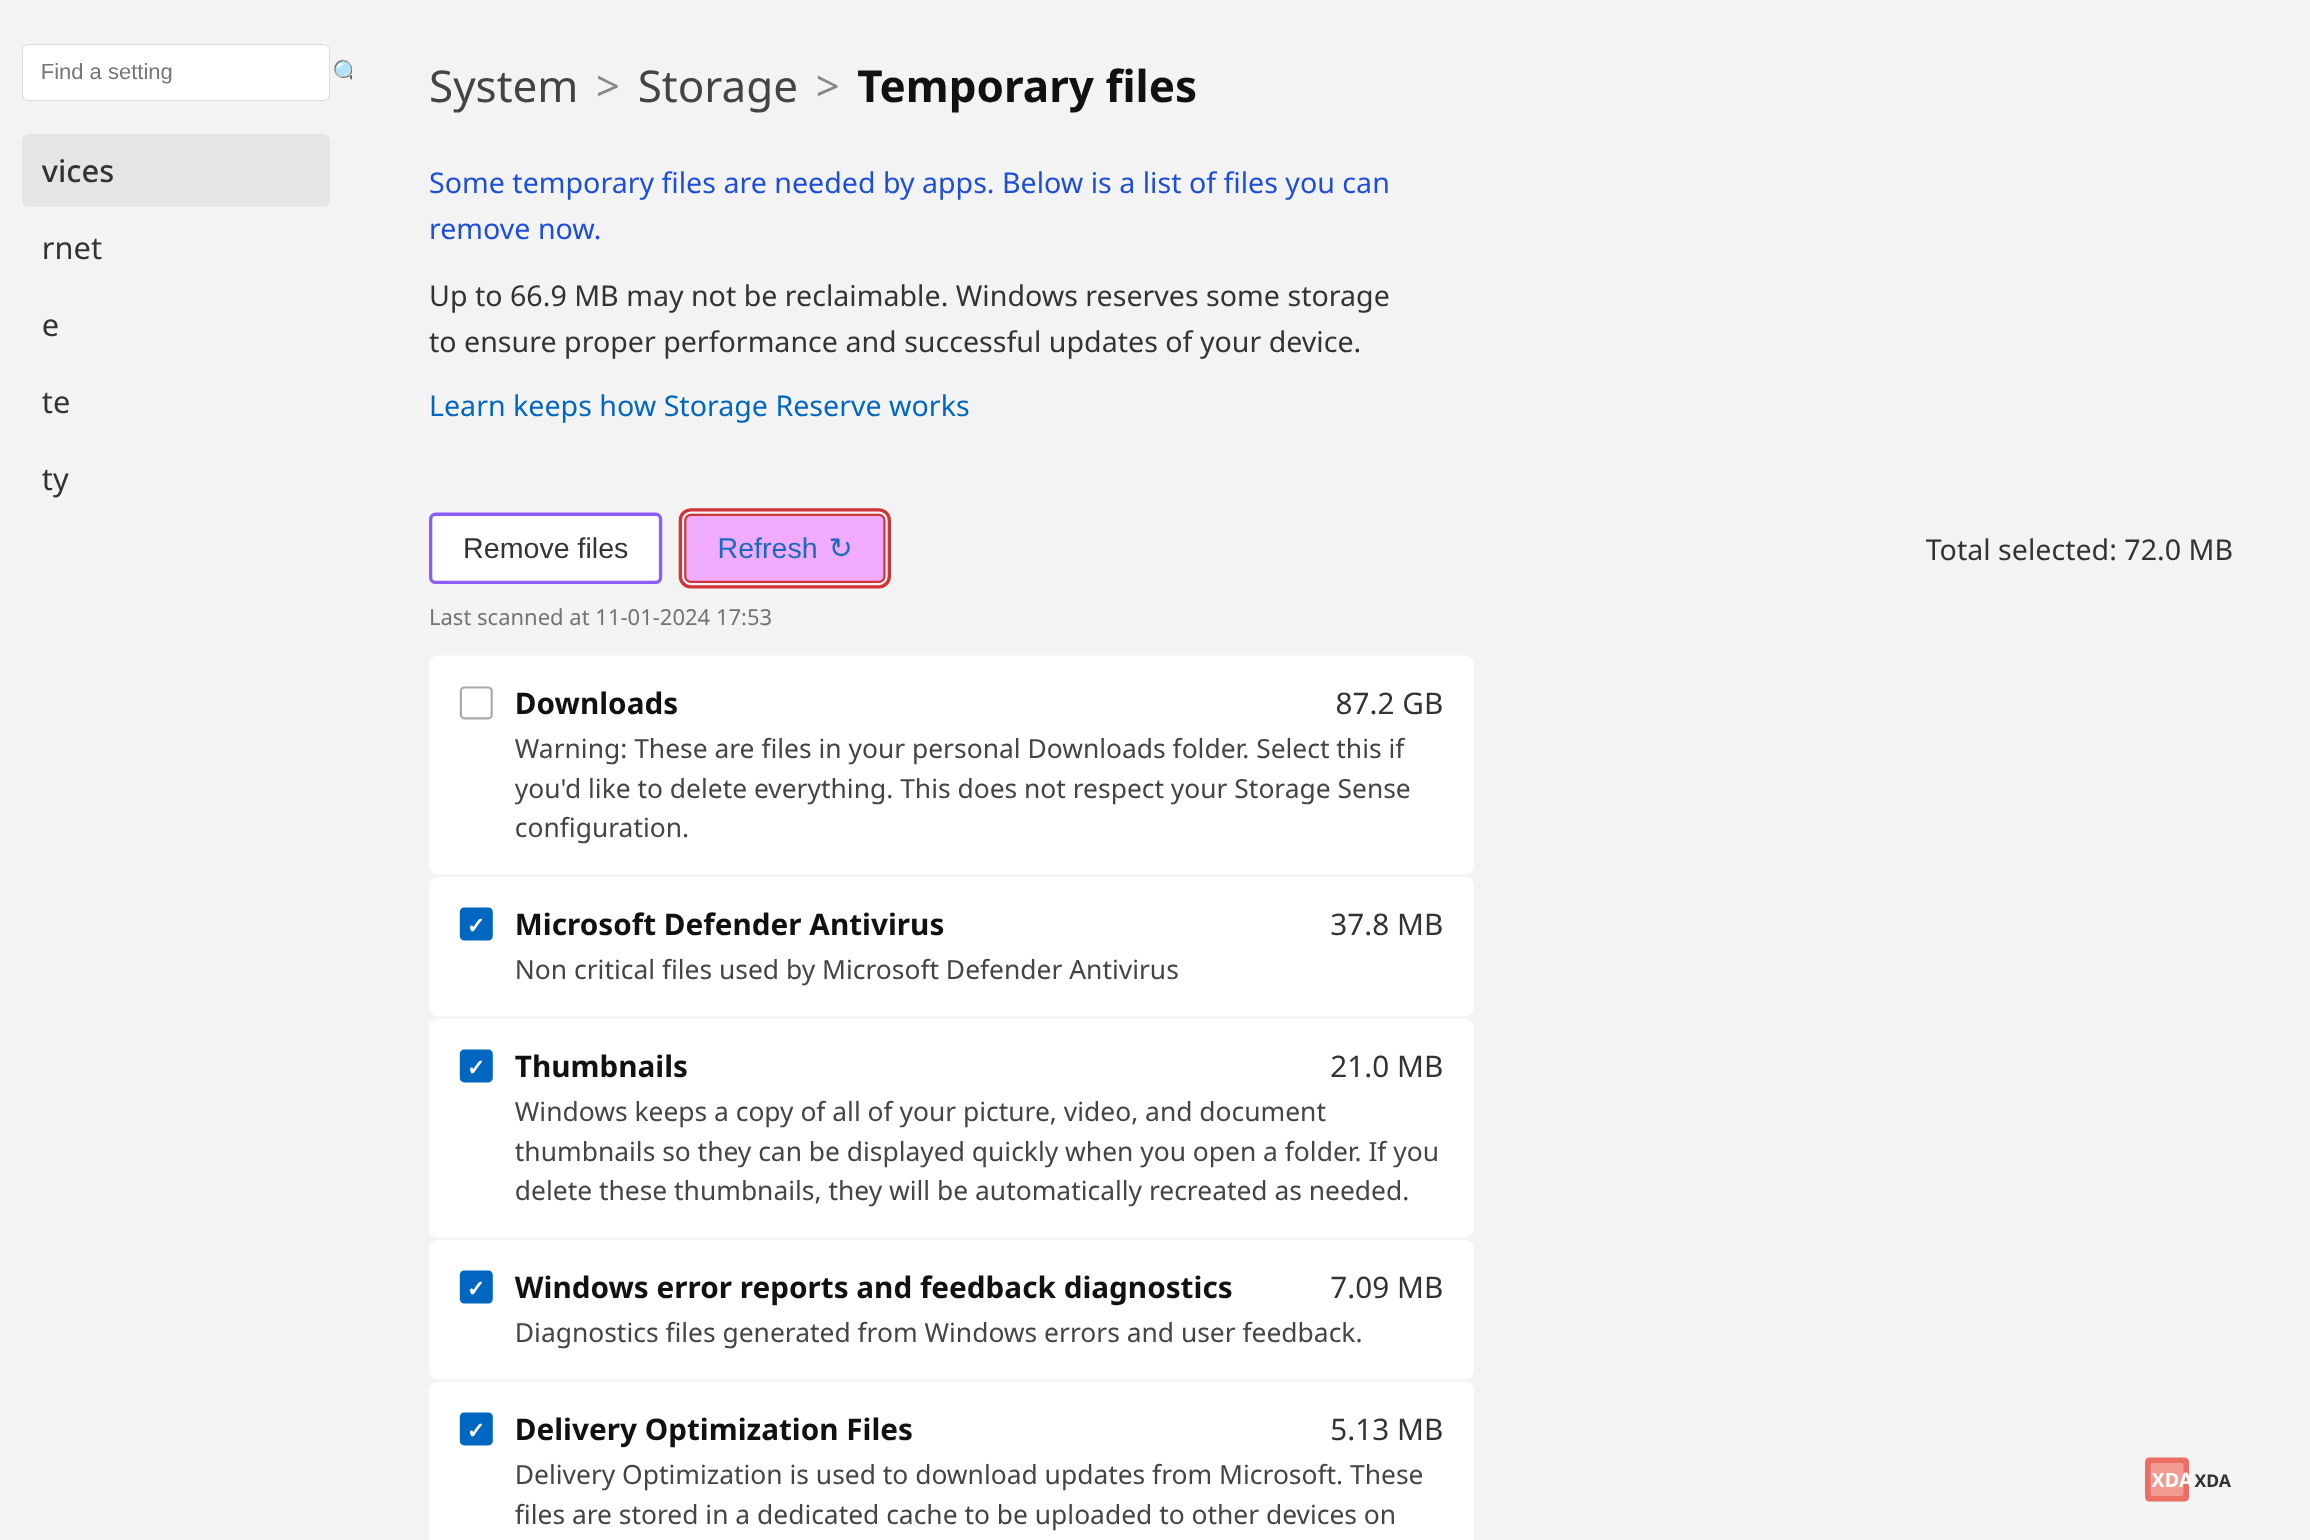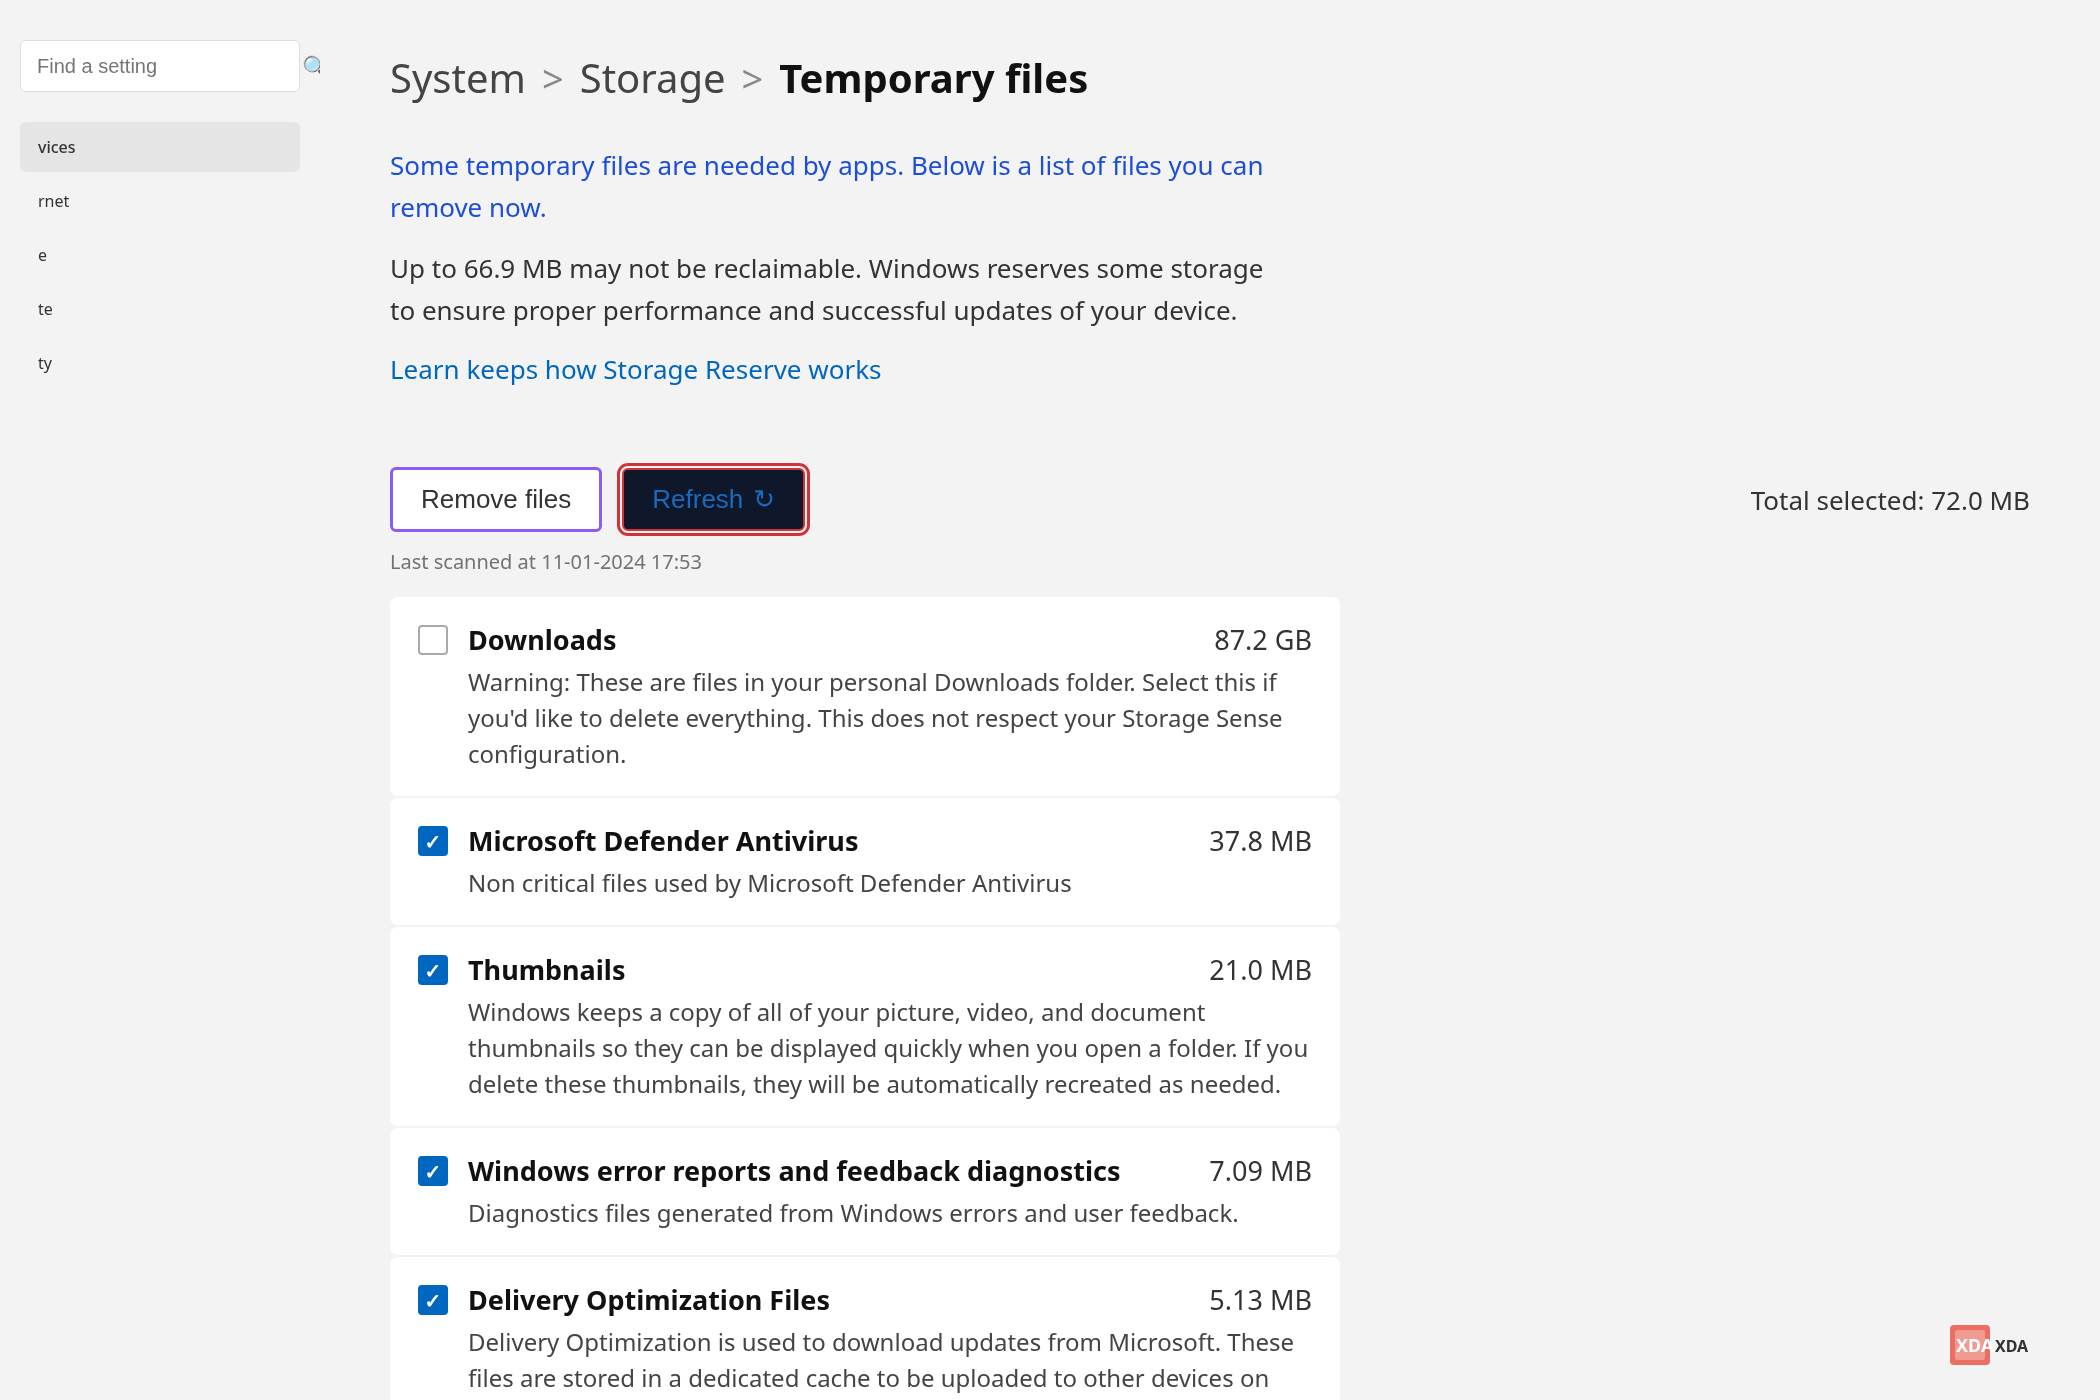--- a/index.html
+++ b/index.html
@@ -41,21 +41,21 @@
     .search-icon {
       color: #555;
       font-size: 22px;
     }
 
     .sidebar-item {
       padding: 14px 18px;
       border-radius: 6px;
       cursor: pointer;
       color: #333;
-      font-size: 16px;
+      font-size: 28px;
       margin-bottom: 4px;
     }
 
     .sidebar-item.active {
       background: #e5e5e5;
       font-weight: 500;
     }
 
     .main-content {
       flex: 1;
@@ -121,21 +121,21 @@
       background: white;
       border-radius: 6px;
       font-size: 26px;
       cursor: pointer;
       color: #333;
     }
 
     .btn-refresh {
       padding: 14px 28px;
       border: 2.5px solid #d13438;
-      background: #0f172a;
+      background: #f0abfc;
       border-radius: 6px;
       font-size: 26px;
       cursor: pointer;
       color: #1a6bbf;
       display: flex;
       align-items: center;
       gap: 10px;
       outline: 3px solid #d13438;
       outline-offset: 2px;
     }

